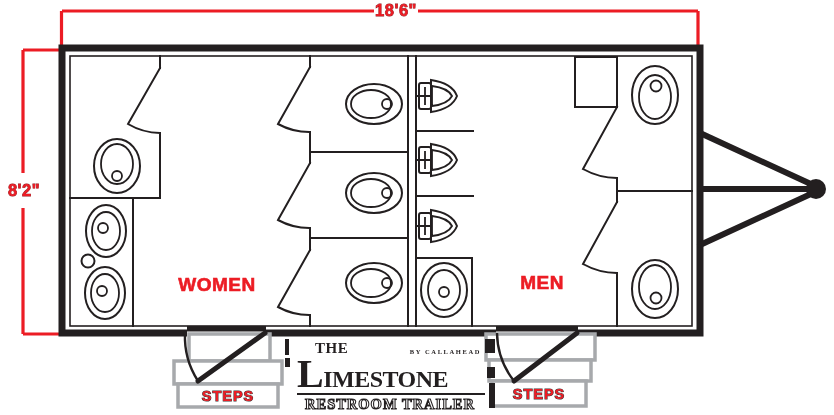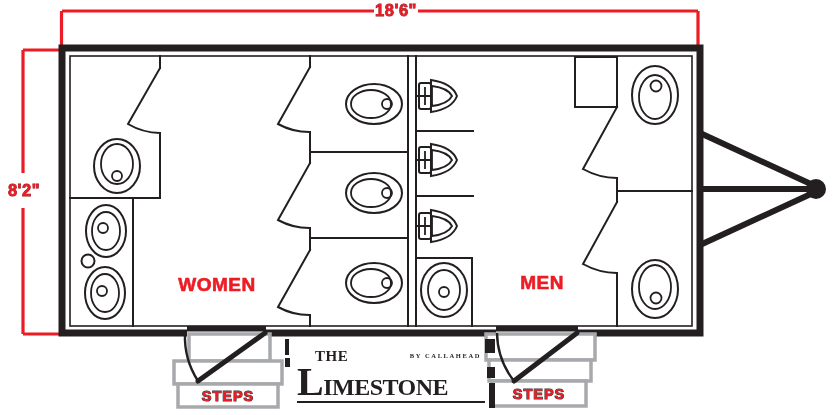--- a/index.html
+++ b/index.html
@@ -22,22 +22,22 @@
   .steps-text{font-family:"Liberation Sans",sans-serif;font-weight:bold;font-size:14.5px;
               fill:var(--red);stroke:#3a3536;stroke-width:1;paint-order:stroke;
               text-anchor:middle;dominant-baseline:central;letter-spacing:1px;}
   .step-rect{stroke:var(--gray);stroke-width:3.5;fill:#fff;}
   .leaf{stroke:var(--ink);stroke-width:5;fill:none;stroke-linecap:round;}
   .swing{stroke:var(--ink);stroke-width:2.4;fill:none;}
   .hitch{stroke:var(--ink);stroke-width:6;fill:none;stroke-linecap:round;}
   
   .logo{position:absolute;left:285px;top:337px;width:210px;height:76px;color:var(--ink);
         font-family:"Liberation Serif",serif;}
-  .logo-top{display:flex;justify-content:space-between;align-items:center;
-            margin:12px 14px 0 30px;height:15px;}
+  .logo-top{display:flex;justify-content:space-between;align-items:flex-end;
+            margin:4px 14px 0 30px;height:15px;}
   .logo-the{font-size:15px;font-weight:bold;letter-spacing:.5px;line-height:1;}
   .logo-by{font-size:6.5px;font-weight:bold;letter-spacing:1.6px;line-height:1;padding-bottom:1px;}
   .logo-name{font-size:24px;font-weight:bold;letter-spacing:-.5px;line-height:.92;
              padding-left:12px;white-space:nowrap;}
   .logo-name::first-letter{font-size:40px;}
   .logo-rule{border:none;border-top:2px solid var(--ink);margin:0 10px 1px 12px;}
   .logo-sub{font-size:14.5px;font-weight:bold;letter-spacing:1px;text-align:center;
             color:#fff;-webkit-text-stroke:1.1px var(--ink);white-space:nowrap;}
   .orn{position:absolute;background:var(--ink);}
 </style>
@@ -215,14 +215,15 @@
   <span class="orn" style="left:0;top:21px;width:5px;height:9px;"></span>
   <span class="orn" style="left:200px;top:2px;width:10px;height:14px;"></span>
   <span class="orn" style="left:202px;top:30px;width:8px;height:11px;"></span>
   <span class="orn" style="left:204px;top:46px;width:6px;height:25px;"></span>
   <div class="logo-top">
     <span class="logo-the">THE</span>
     <span class="logo-by">BY CALLAHEAD</span>
   </div>
   <div class="logo-name">LIMESTONE</div>
   <hr class="logo-rule">
+  <div class="logo-sub">RESTROOM TRAILER</div>
 </div>
 </div>
 
 </body></html>

